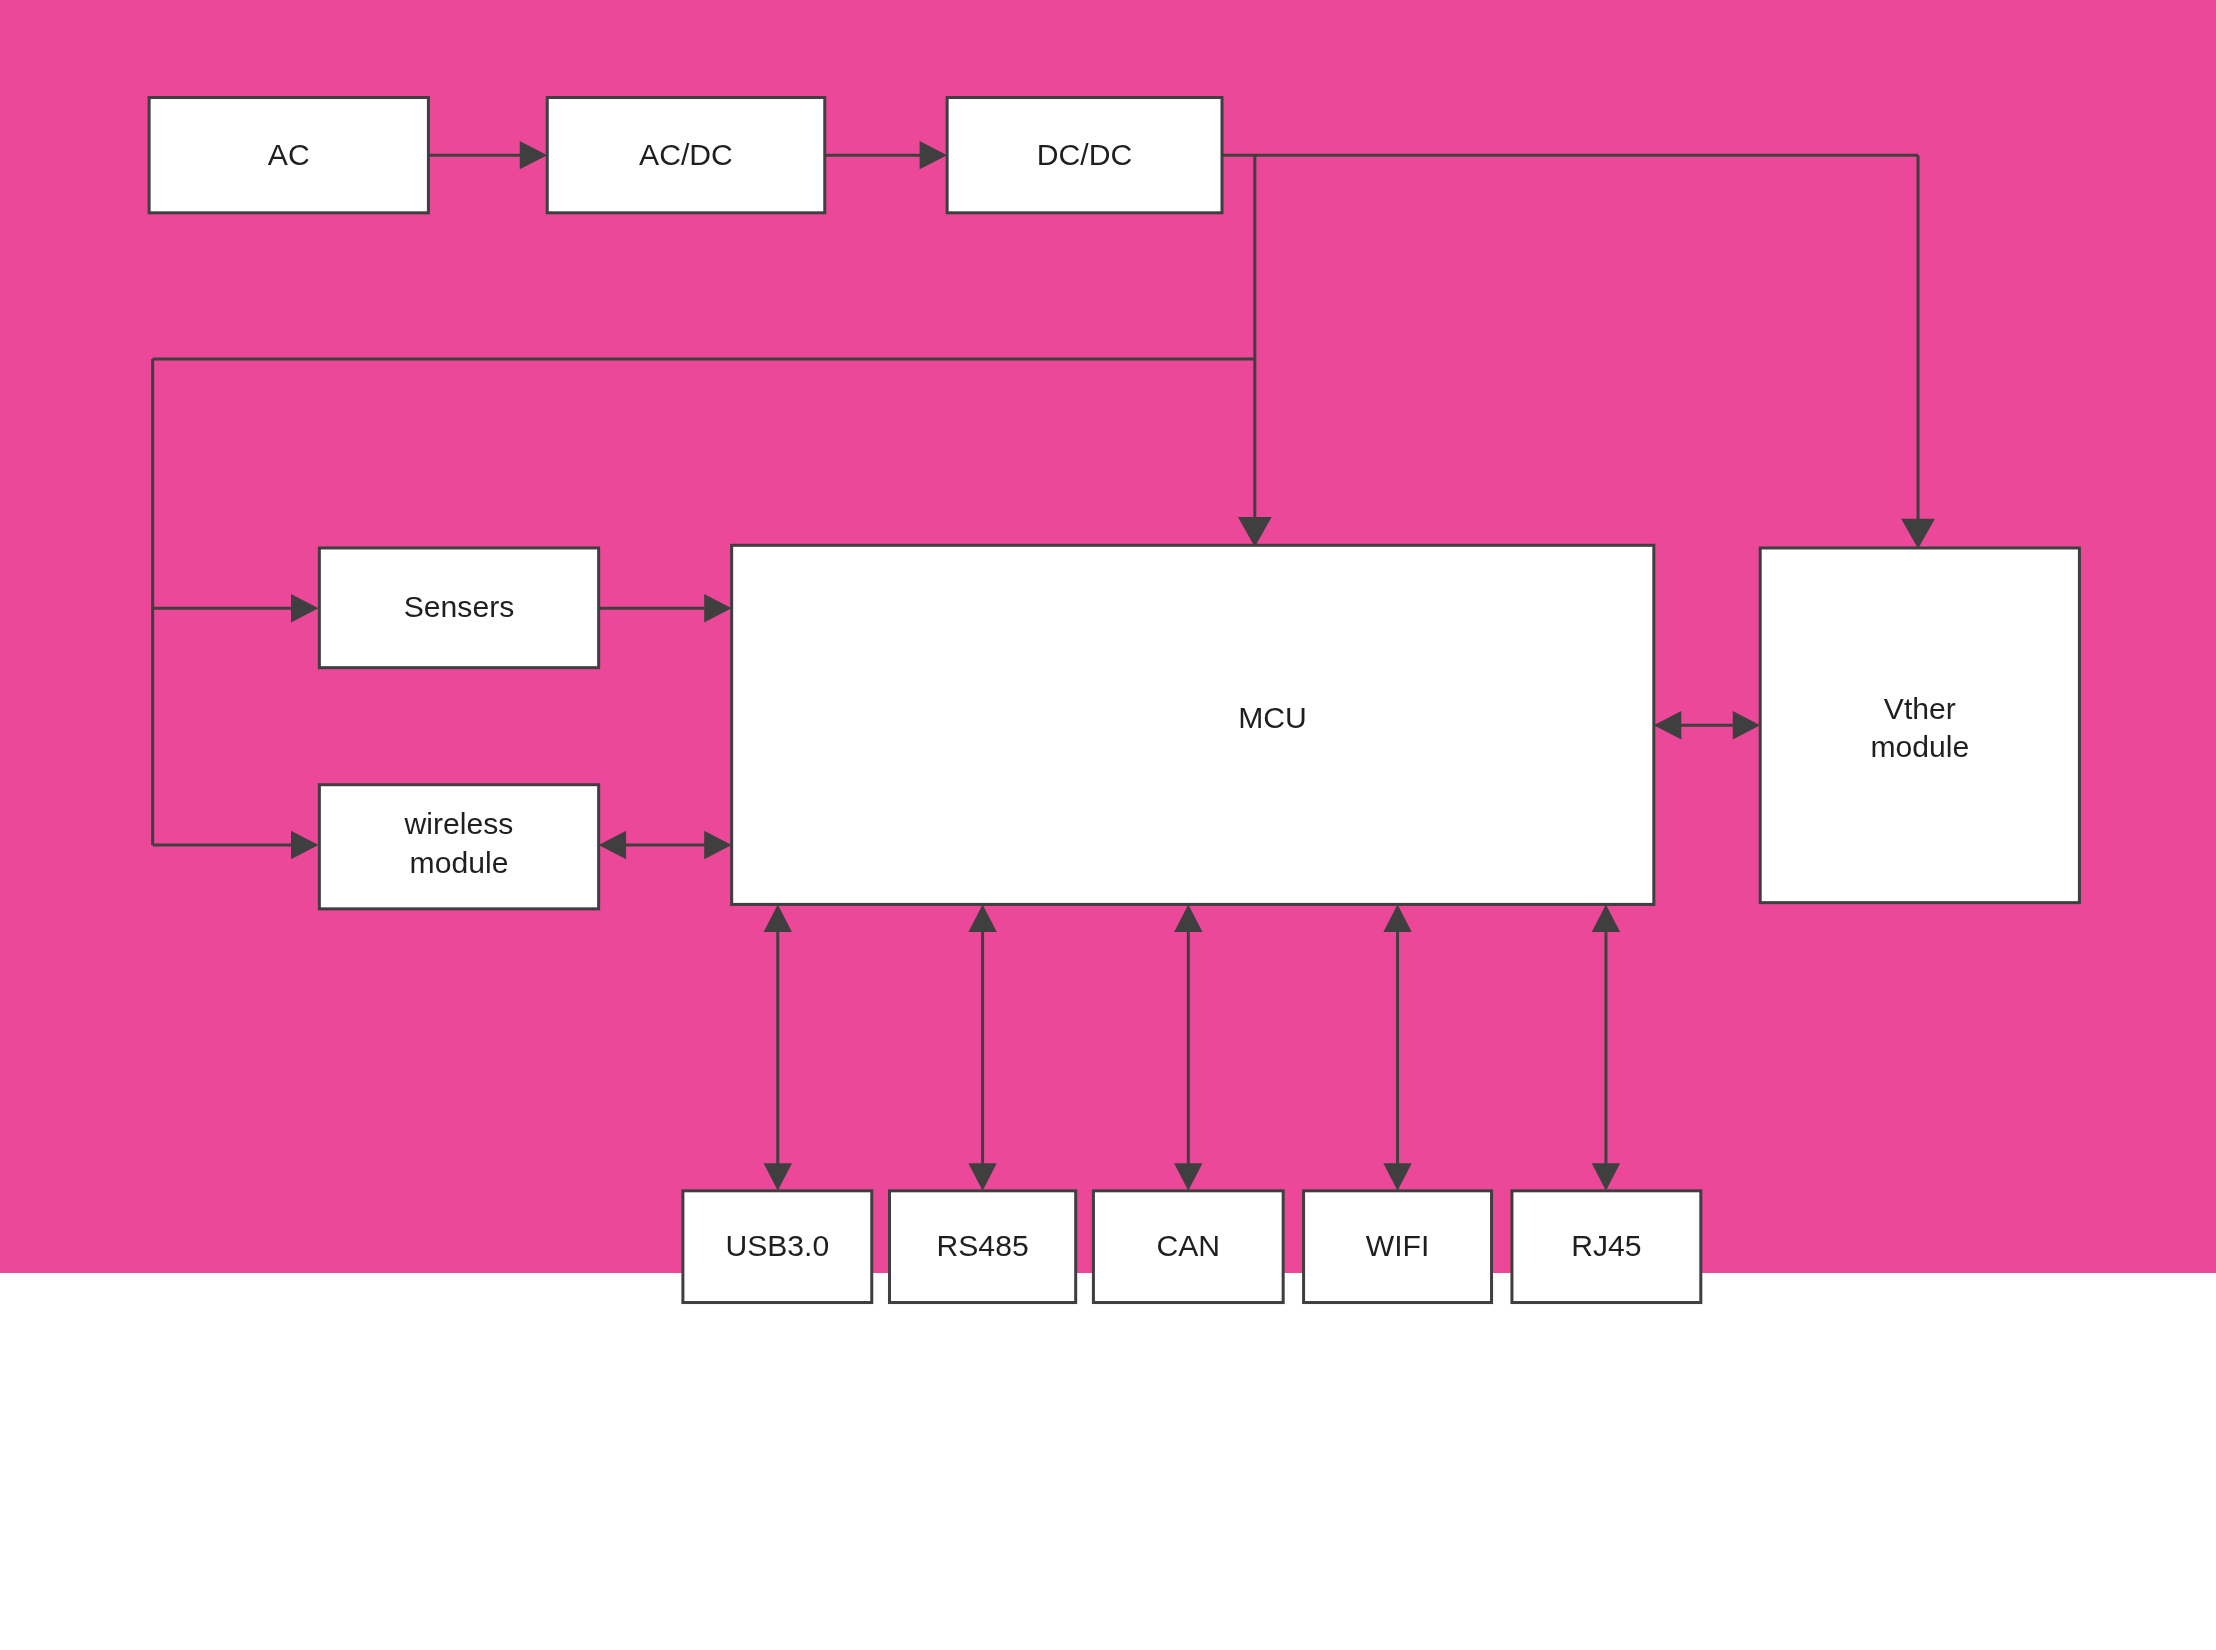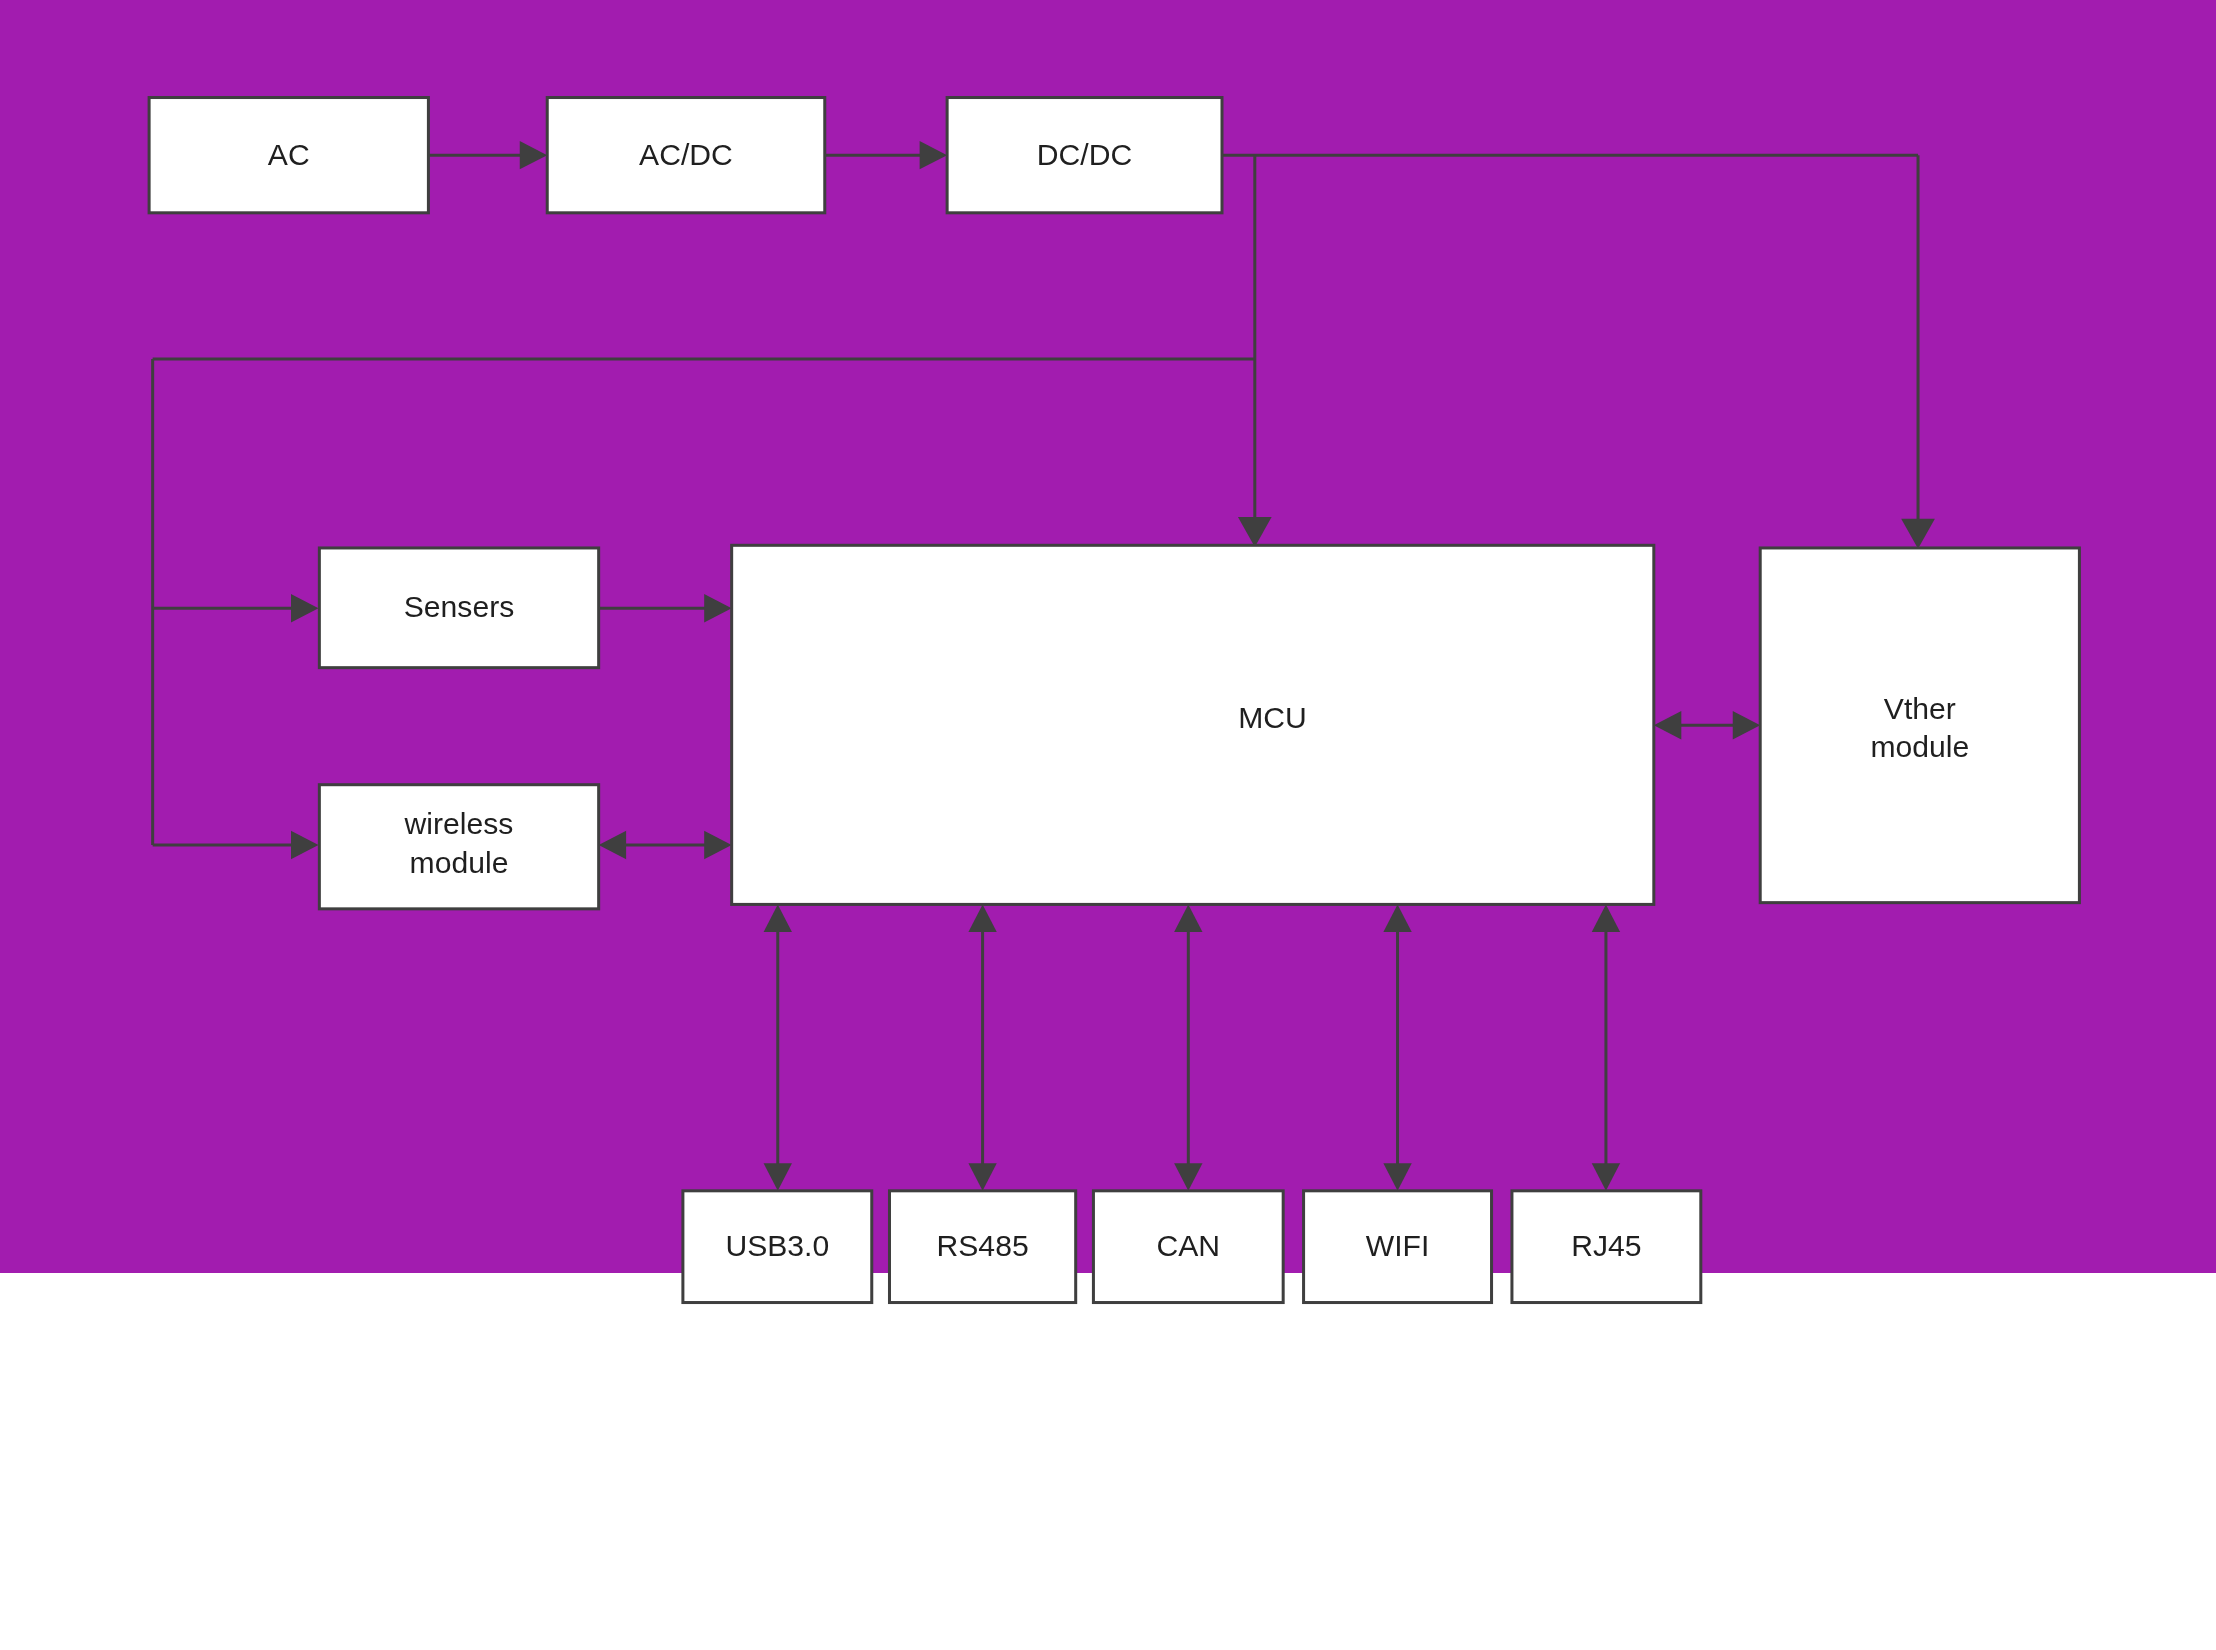--- a/index.html
+++ b/index.html
@@ -11,21 +11,21 @@
   body {
     width: 2217px;
     height: 1651px;
     font-family: "Liberation Sans", sans-serif;
     overflow: hidden;
   }
   #diagram-root {
     position: relative;
     width: 2217px;
     height: 1273px;
-    background: #a21caf;
+    background: #ec4899;
   }
   svg#diagram-svg {
     display: block;
     width: 2217px;
     height: 1651px;
   }
   .blk-rect {
     fill: #ffffff;
     stroke: #3f3f3f;
     stroke-width: 3.4;

